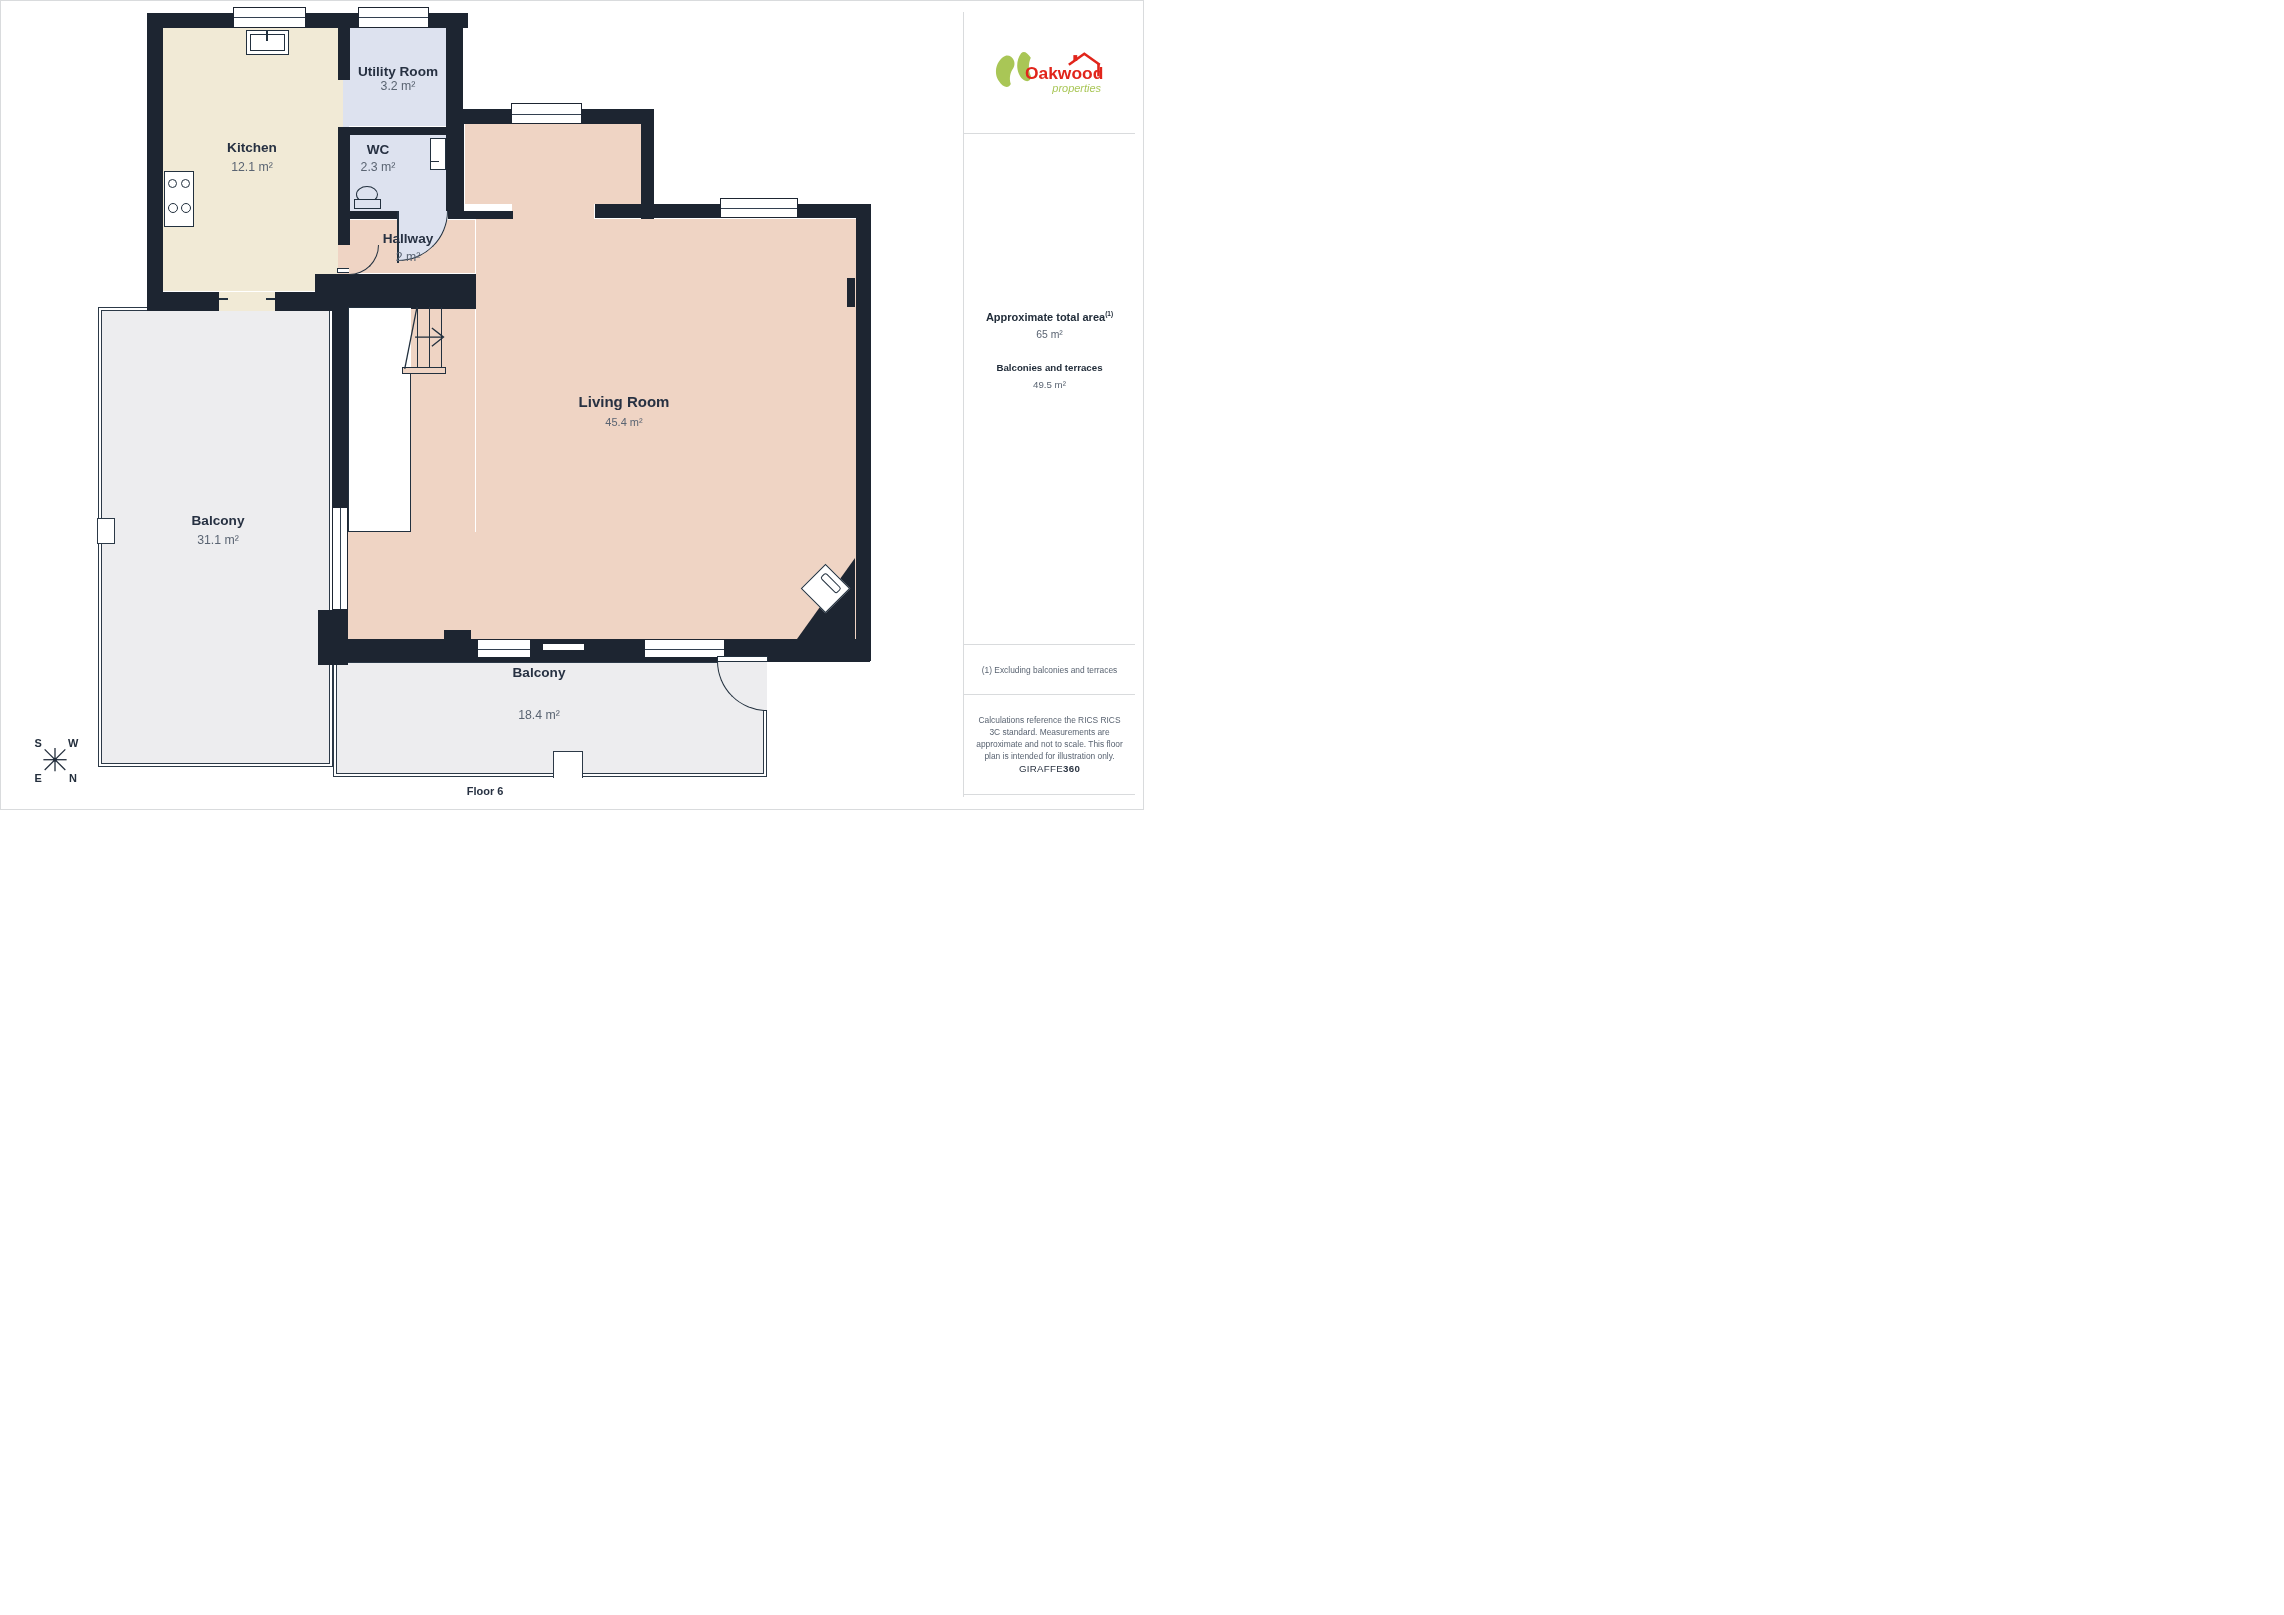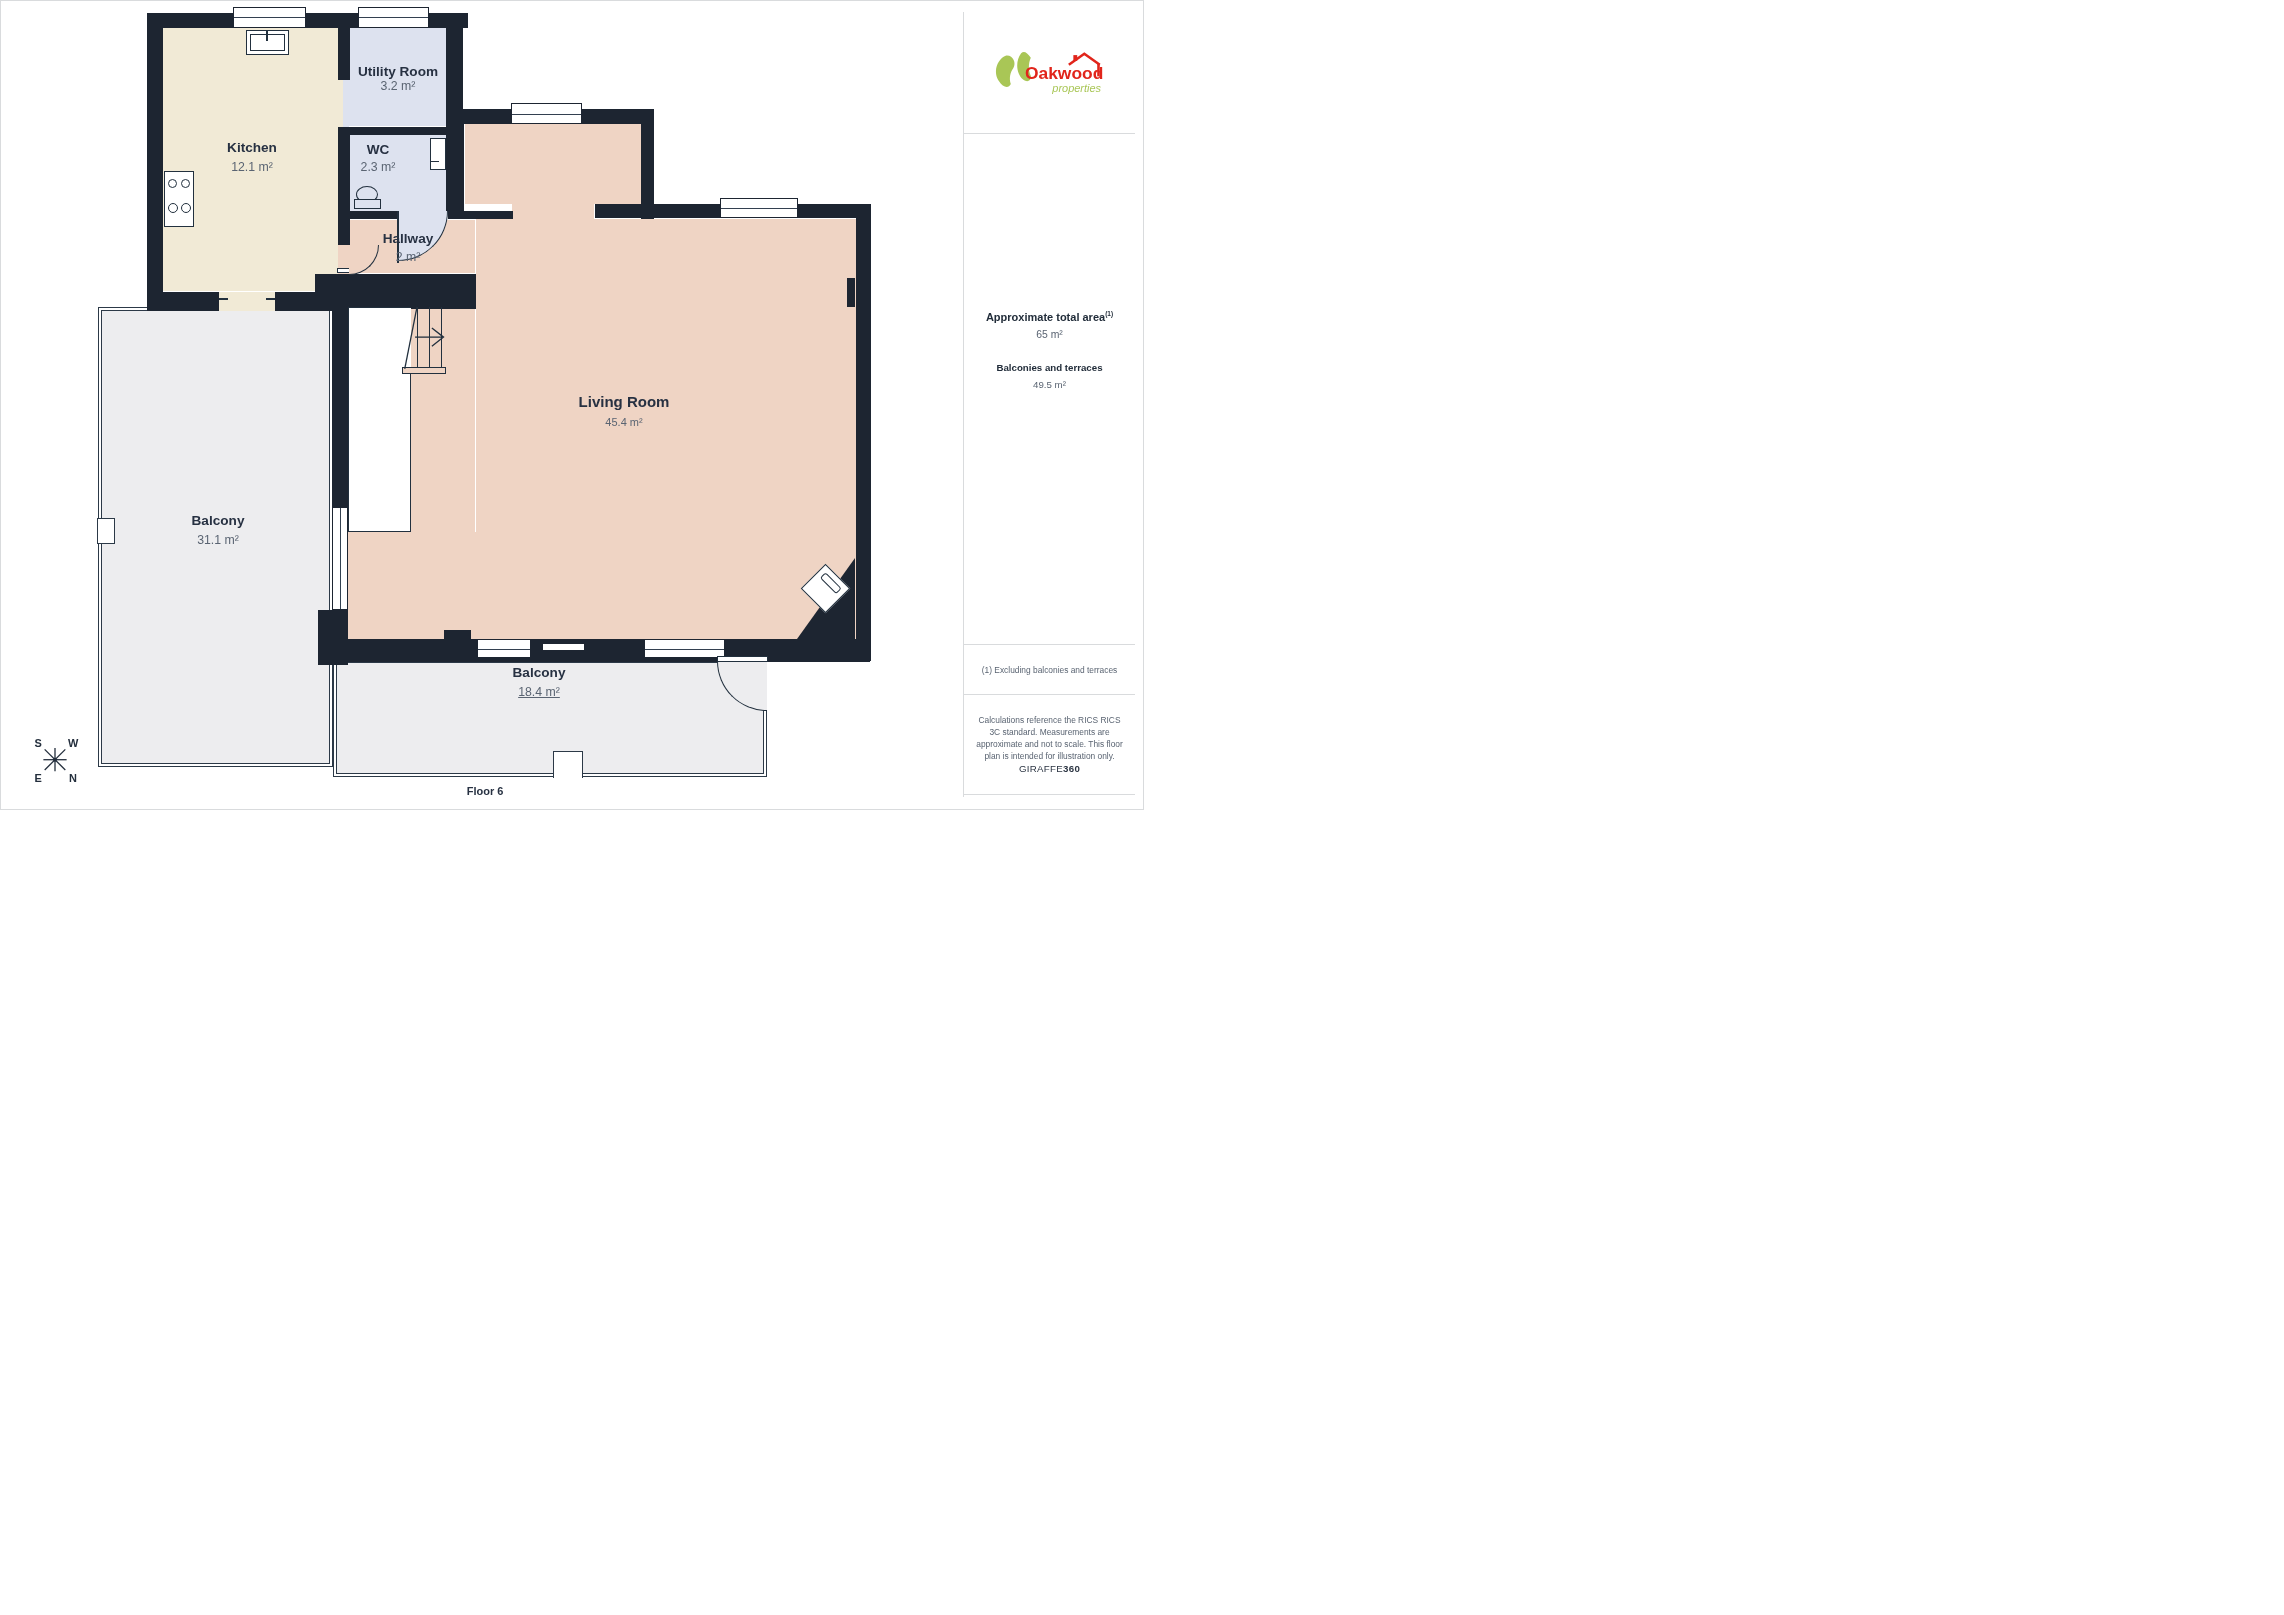--- a/index.html
+++ b/index.html
@@ -155,21 +155,21 @@
   <div class="rarea" style="left:397px;top:85px;">3.2 m²</div>
   <div class="rlabel" style="left:377px;top:148px;">WC</div>
   <div class="rarea" style="left:377px;top:166px;">2.3 m²</div>
   <div class="rlabel" style="left:407px;top:237px;">Hallway</div>
   <div class="rarea" style="left:407px;top:256px;">2 m²</div>
   <div class="rlabel" style="left:623px;top:400px;font-size:15px;">Living Room</div>
   <div class="rarea" style="left:623px;top:421px;font-size:11px;">45.4 m²</div>
   <div class="rlabel" style="left:217px;top:519px;">Balcony</div>
   <div class="rarea" style="left:217px;top:539px;">31.1 m²</div>
   <div class="rlabel" style="left:538px;top:671px;">Balcony</div>
-  <div class="rarea" style="left:538px;top:691px;text-decoration:underline;">18.4 m²</div>
+  <div class="rarea" style="left:538px;top:714px;">18.4 m²</div>
   <div class="floor-label" style="left:484px;top:790px;">Floor 6</div>
 
   <svg class="abs" style="left:13.6px;top:723px;z-index:30;" width="80" height="74" viewBox="0 0 124 114">
     <line x1="62" y1="37" x2="62" y2="73" stroke="#232e3c" stroke-width="2"></line>
     <line x1="44" y1="55" x2="80" y2="55" stroke="#232e3c" stroke-width="2"></line>
     <line x1="46" y1="39" x2="78" y2="71" stroke="#232e3c" stroke-width="2"></line>
     <line x1="78" y1="39" x2="46" y2="71" stroke="#232e3c" stroke-width="2"></line>
     <circle cx="62" cy="55" r="3" fill="#232e3c"></circle>
     <text x="36" y="36" text-anchor="middle" font-size="17" font-weight="bold" fill="#232e3c">S</text>
     <text x="90" y="36" text-anchor="middle" font-size="17" font-weight="bold" fill="#232e3c">W</text>

